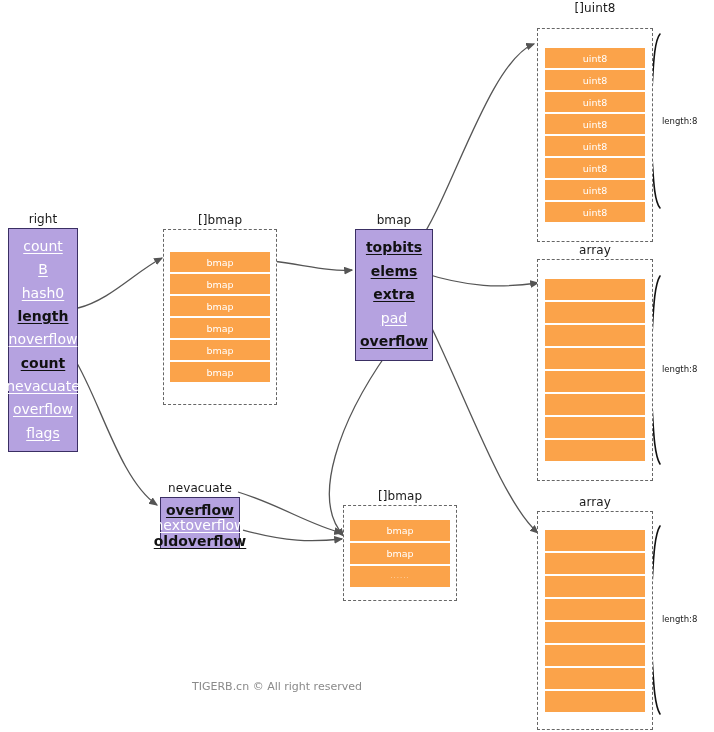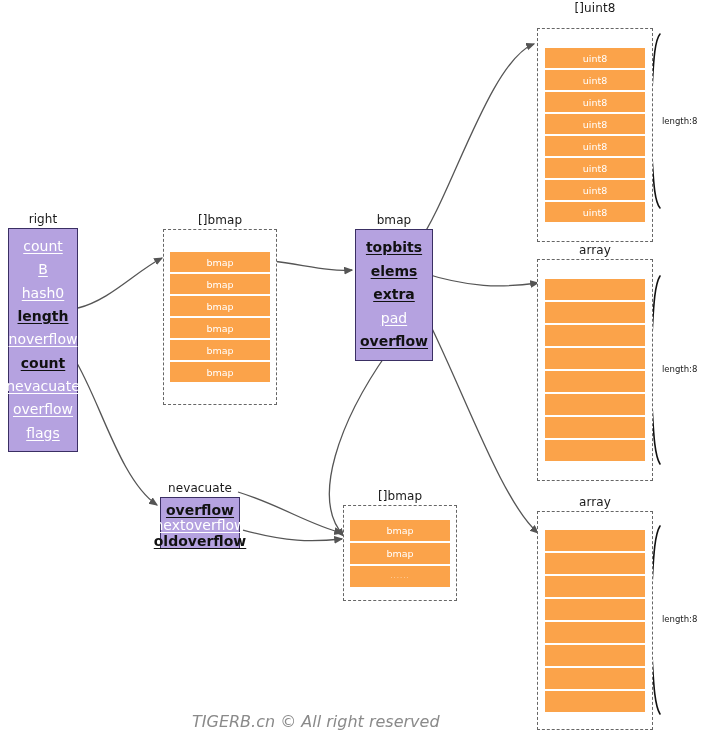--- a/index.html
+++ b/index.html
@@ -88,26 +88,24 @@
   }
   .len-label{
     position:absolute;
     font-size:8.5px;
     color:#1a1a1a;
     white-space:nowrap;
     z-index:6;
   }
   .footer{
     position:absolute;
-    font-style:italic;
-    font-size:16px;
+    font-size:11px;
     color:#8a8a8a;
     white-space:nowrap;
     z-index:4;
-    margin-top:32px;
   }
 </style>
 </head>
 <body>
 
 <div id="canvas">
 
   <svg id="edges" viewBox="0 0 714 732">
     <defs>
       <marker id="arrow" markerWidth="7" markerHeight="7" refX="6" refY="3" orient="auto">

